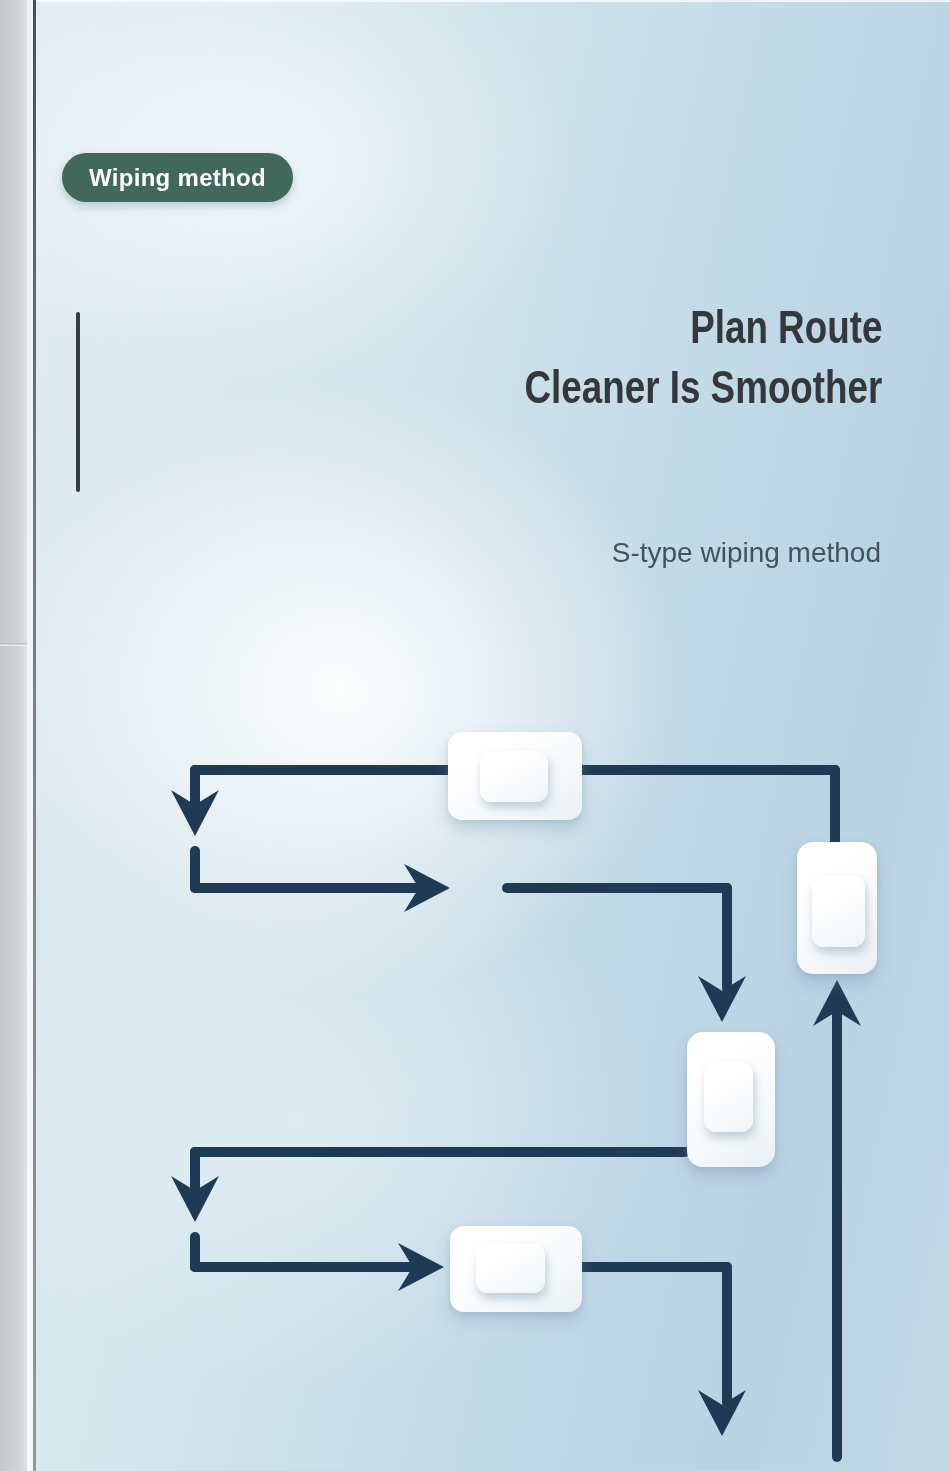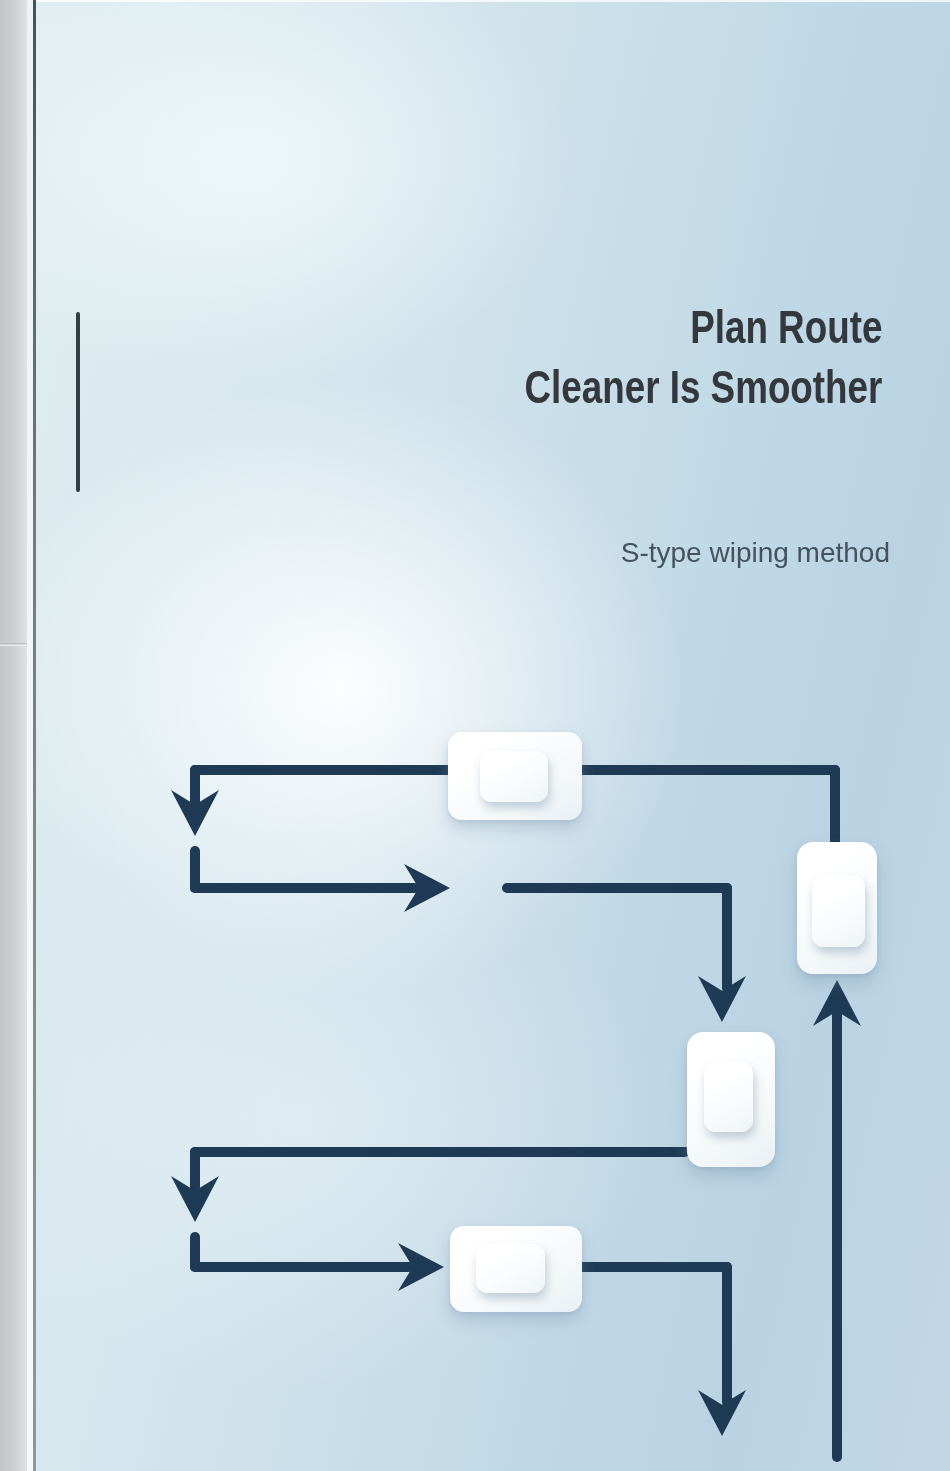--- a/index.html
+++ b/index.html
@@ -28,21 +28,21 @@
     color:#ffffff;font-size:24px;font-weight:bold;letter-spacing:0.3px;
     box-shadow:0 4px 9px rgba(55,85,78,0.25);}
   
   .accent-line{position:absolute;left:76px;top:312px;width:4px;height:180px;
     background:#333d44;border-radius:2px;}
   
   .title{position:absolute;right:68px;top:298px;text-align:right;
     color:#34383c;font-size:46px;font-weight:bold;line-height:1.3;
     letter-spacing:0px;transform:scaleX(0.8);transform-origin:right top;white-space:nowrap;}
   
-  .subtitle{position:absolute;right:60px;top:530px;text-align:right;
+  .subtitle{position:absolute;right:69px;top:530px;text-align:right;
     color:#44525e;font-size:28px;line-height:1.67;white-space:nowrap;}
   
   .seg{position:absolute;background:#1e3a55;border-radius:5px;z-index:2;}
   .ah{position:absolute;background:#1e3a55;z-index:2;}
   .ah-down{clip-path:polygon(0% 0%,50% 32%,100% 0%,50% 100%);}
   .ah-right{clip-path:polygon(0% 0%,32% 50%,0% 100%,100% 50%);}
   .ah-up{clip-path:polygon(50% 0%,100% 100%,50% 68%,0% 100%);}
   
   .device{position:absolute;z-index:5;
     background:linear-gradient(145deg,#ffffff 25%,#f4f8fa 70%,#e9eff3 100%);
@@ -56,20 +56,21 @@
 
 <div class="canvas">
 
   <div class="top-edge"></div>
 
   <div class="frame-base"></div>
   <div class="frame-white"></div>
   <div class="frame-line"></div>
   <div class="frame-seam"></div>
 
+  <div class="badge">Wiping method</div>
 
   <div class="accent-line"></div>
 
   <div class="title">
     <div>Plan Route</div>
     <div>Cleaner Is Smoother</div>
   </div>
 
   <div class="subtitle">
     <div>S-type wiping method</div>

